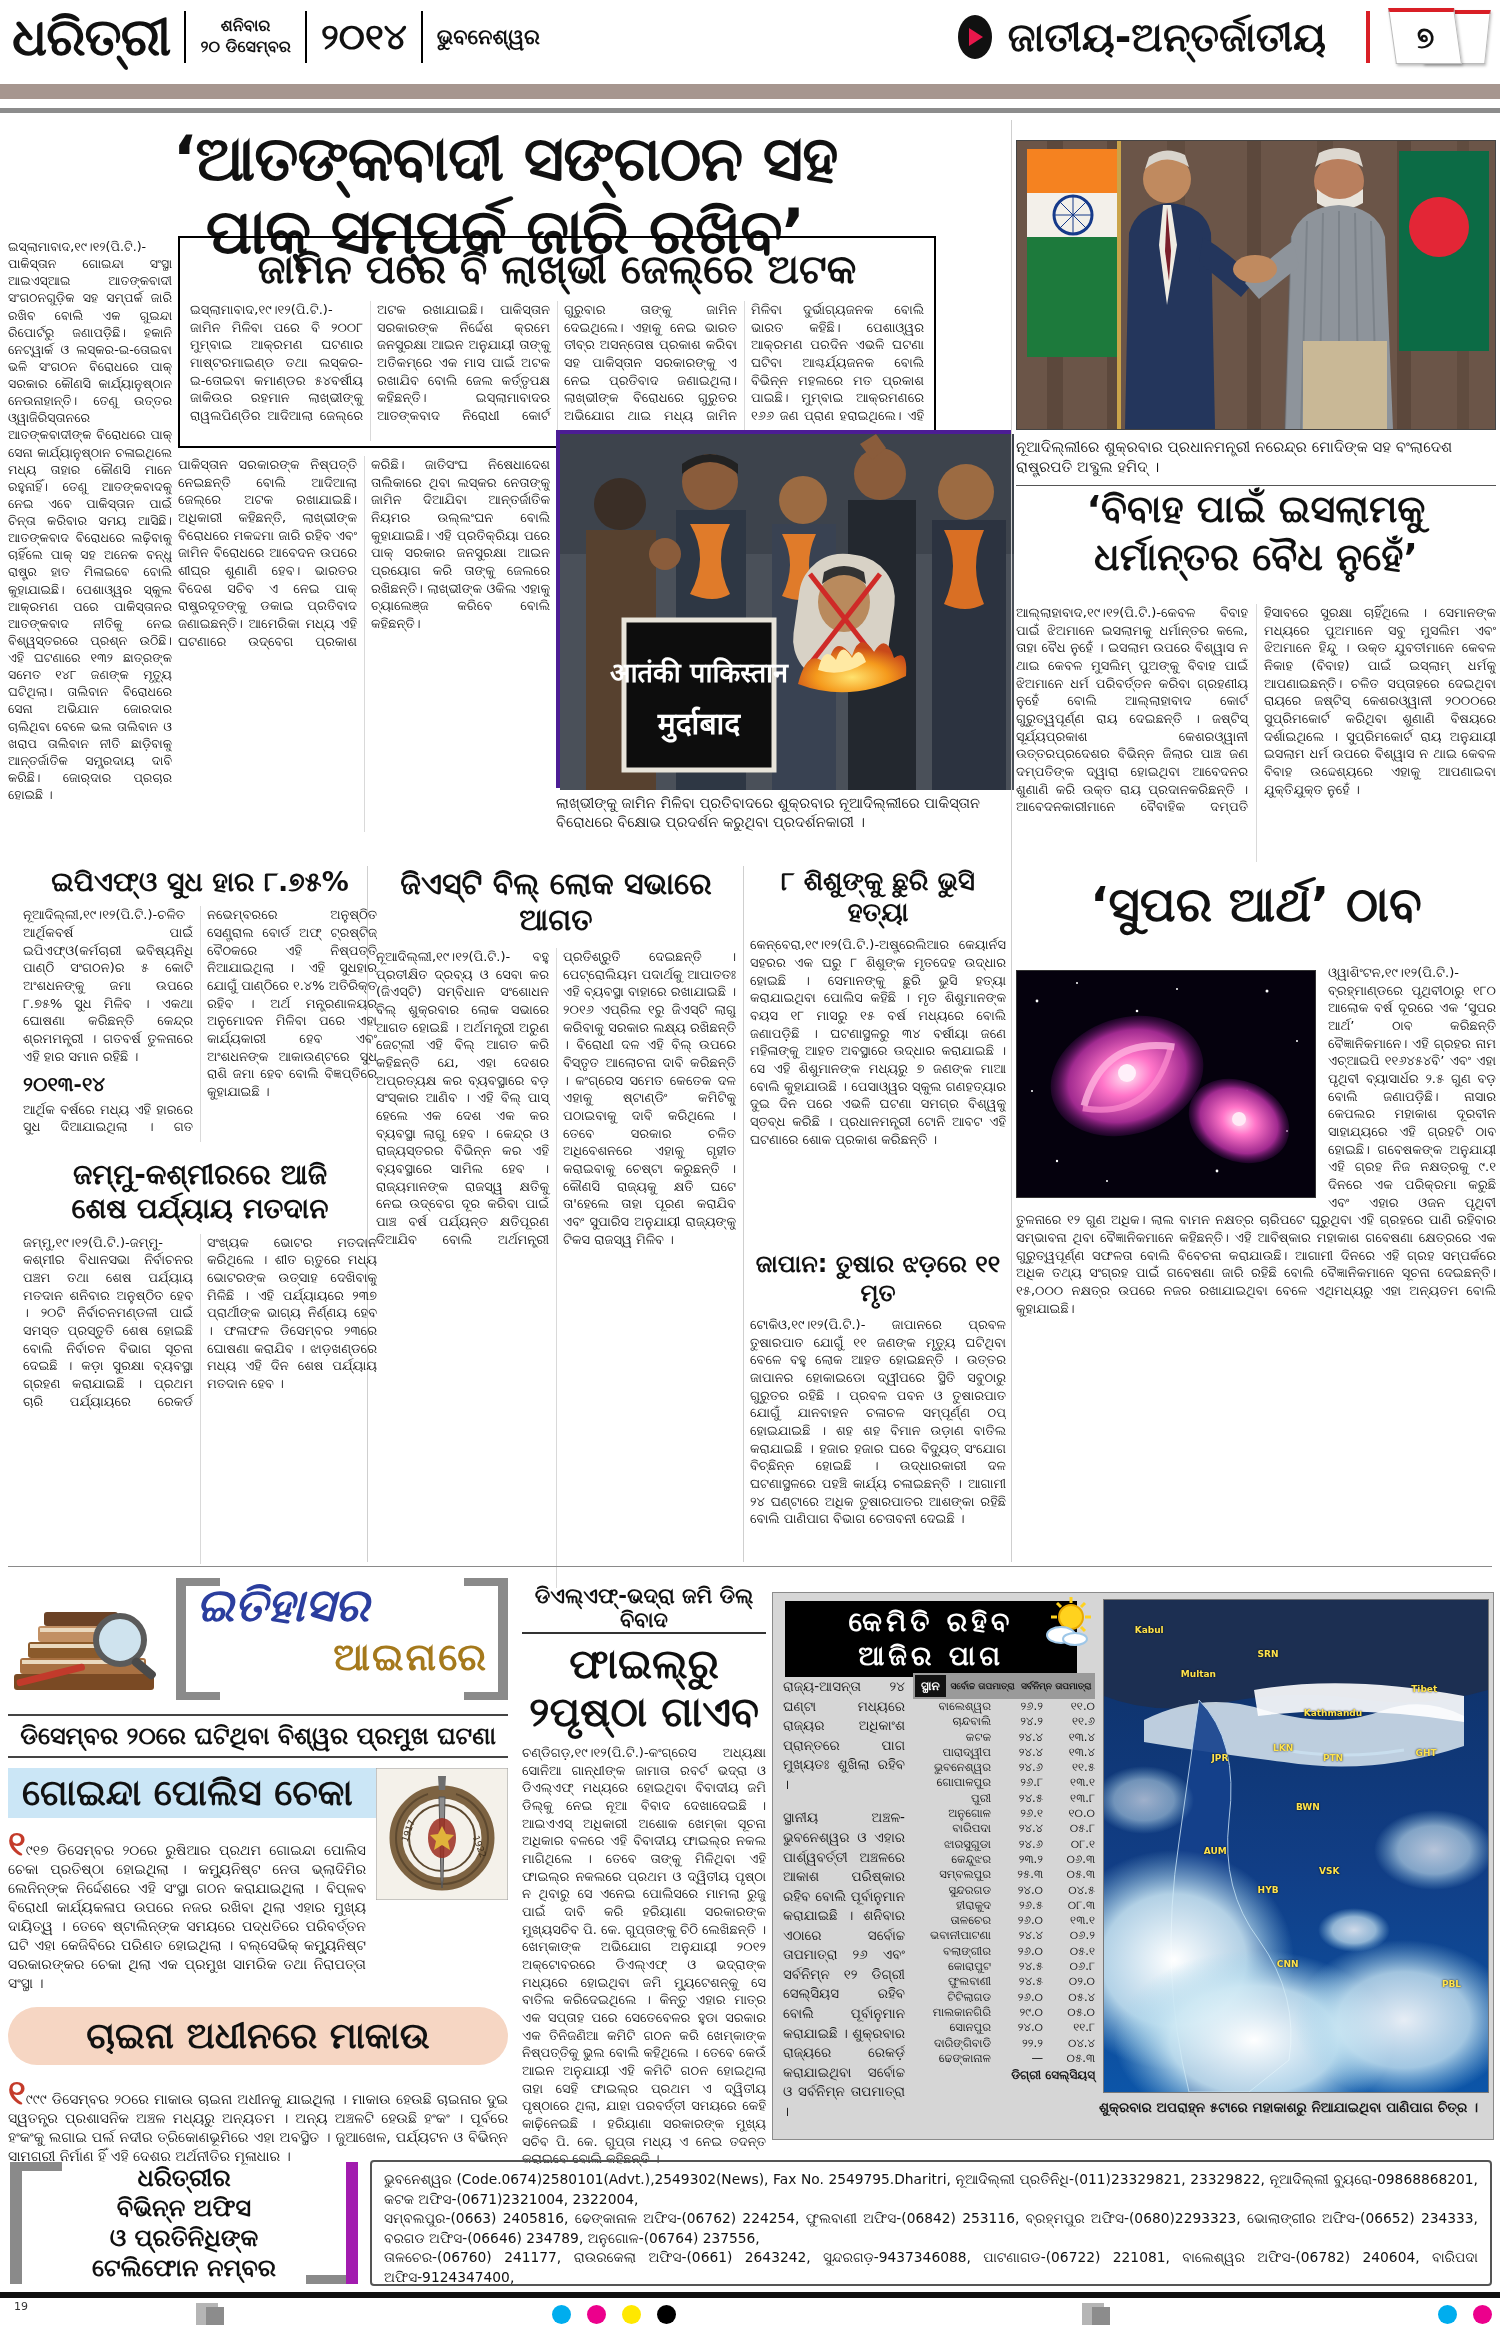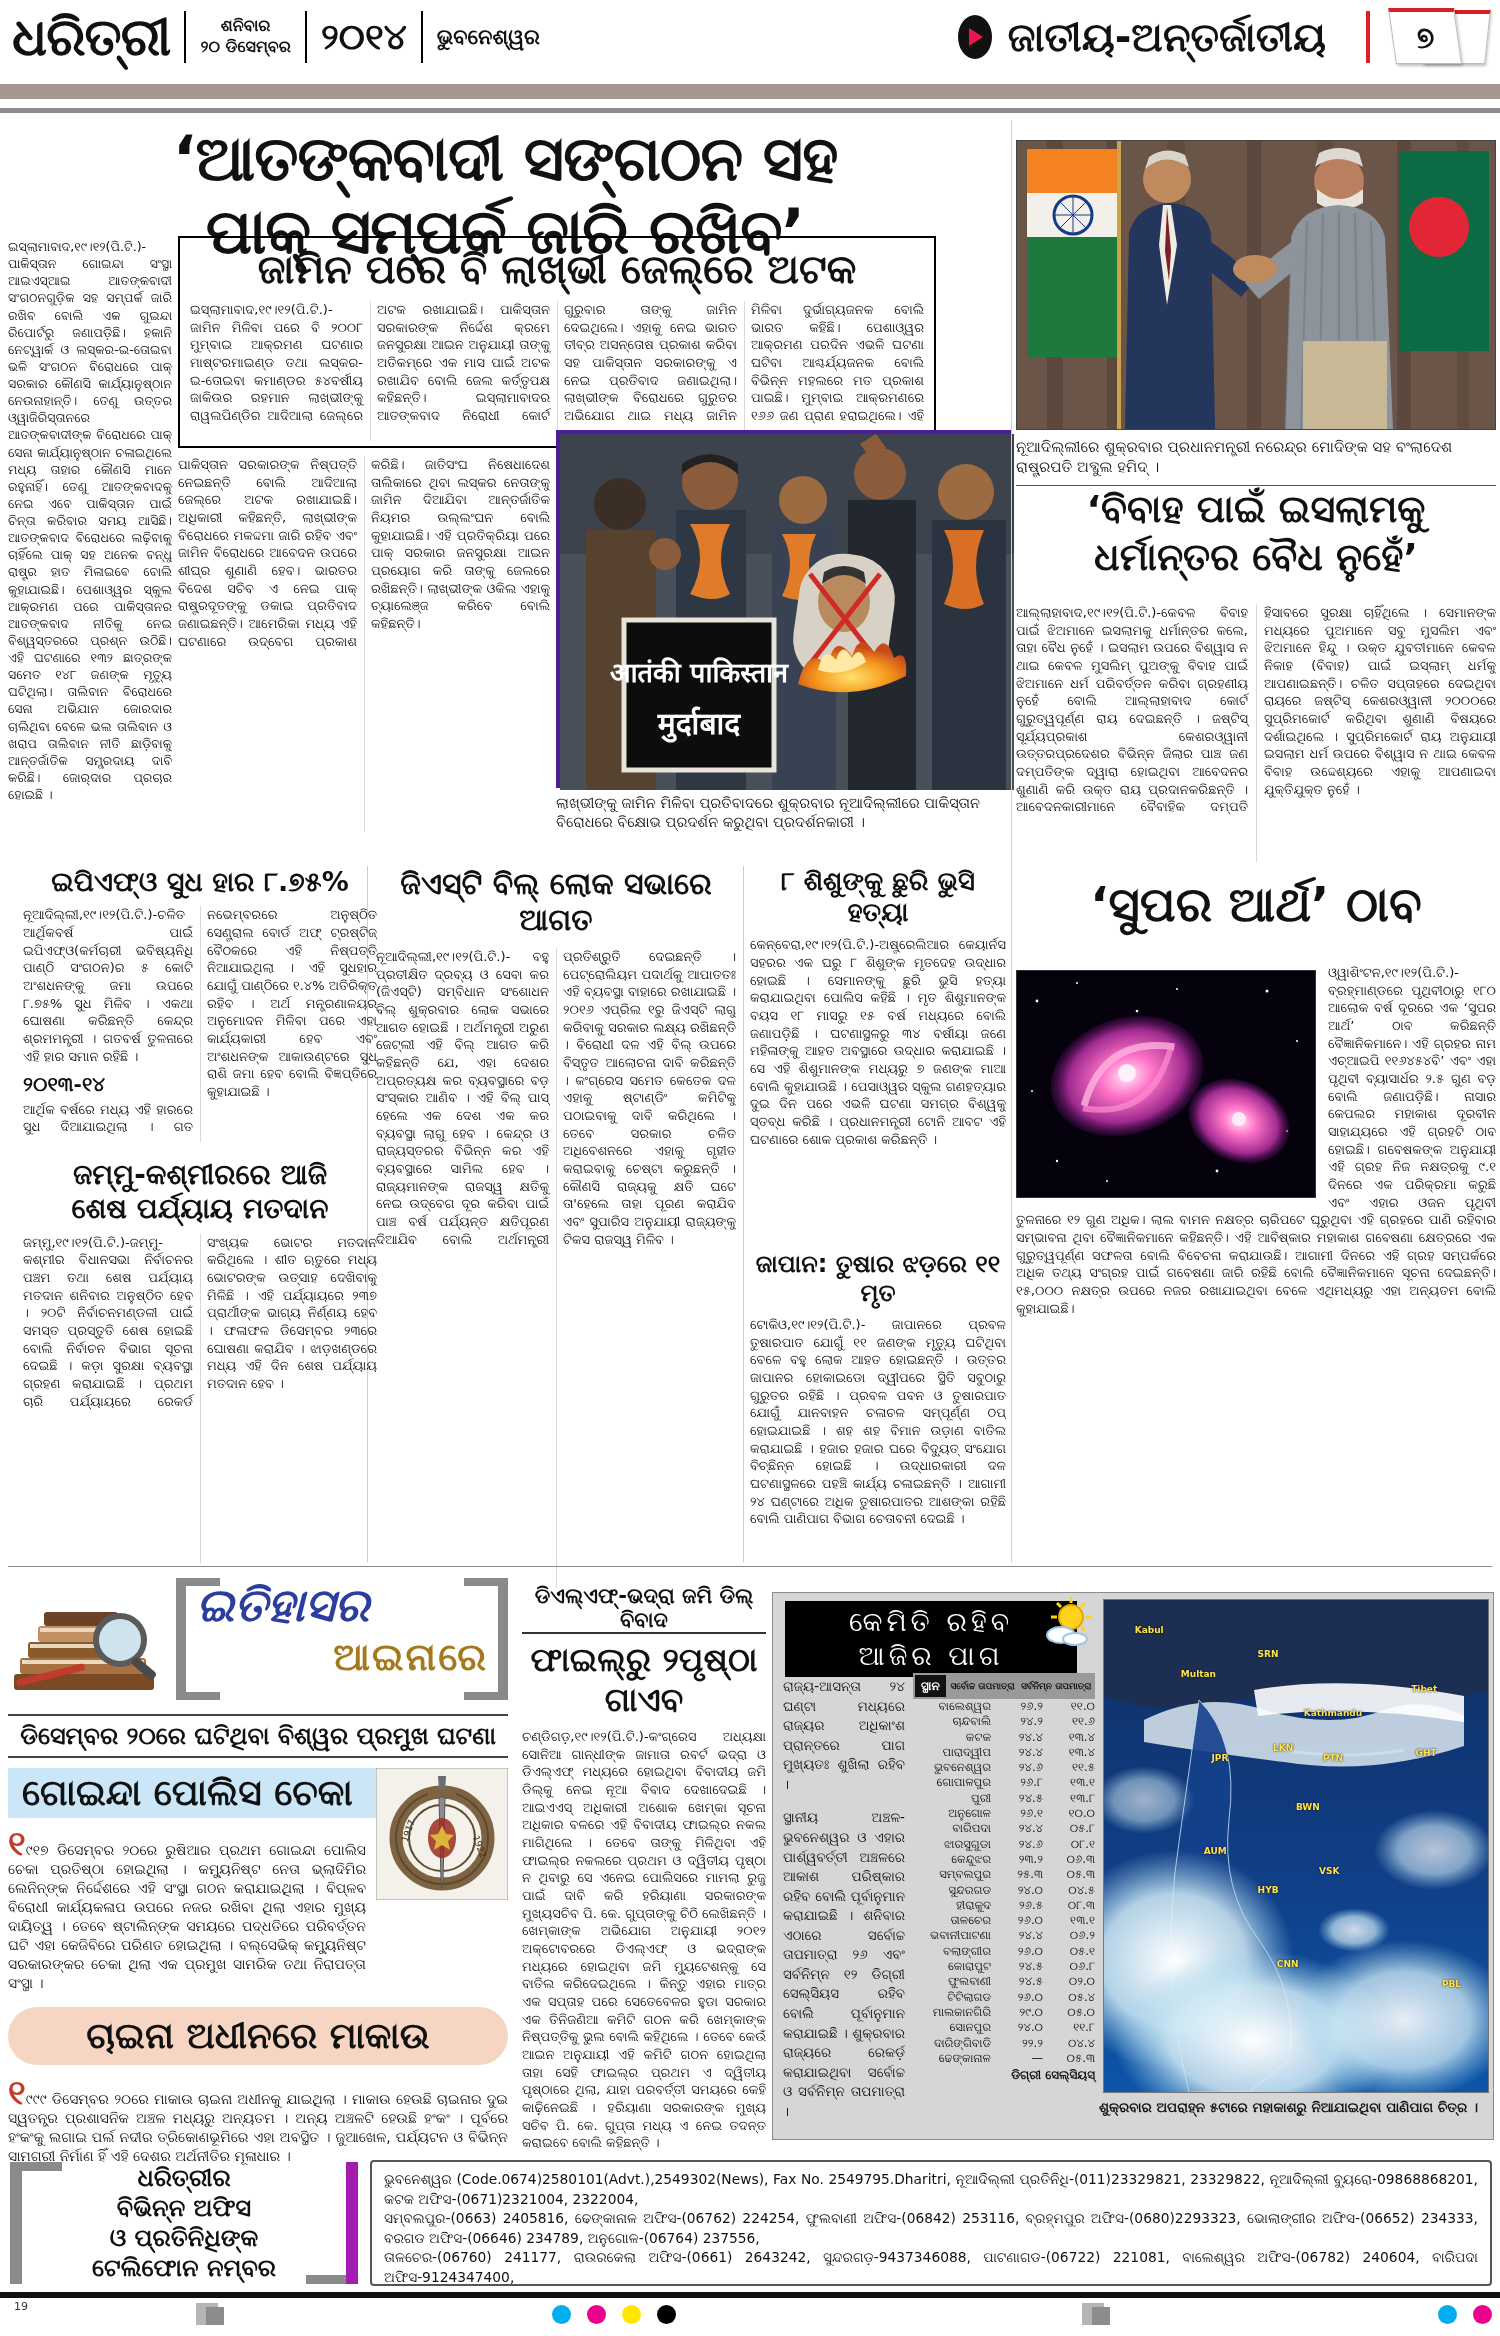--- a/index.html
+++ b/index.html
@@ -90,28 +90,28 @@
   .cheka-emblem { float:right; margin:0 0 4px 10px; }
   .cheka-head { background:#cbe6f6; font-size:36px; font-weight:800; padding:4px 14px; margin-bottom:8px; }
   .dropcap::first-letter { font-size:34px; font-weight:800; color:#c43b2a; line-height:1; }
   .macau { margin-top:14px; }
   .macau-head { background:#f6d6c3; border-radius:34px; text-align:center; font-size:36px;
                 font-weight:800; padding:8px 0; margin-bottom:10px; }
 
   
   .dlf { position:absolute; top:1584px; left:522px; width:244px; }
   .dlf-kicker { text-align:center; font-size:21px; font-weight:800; border-bottom:2px solid #333; }
-  .dlf-head { text-align:center; font-size:33px; font-weight:800; margin:6px 0 8px; }
+  .dlf-head { text-align:center; font-size:41px; font-weight:800; margin:6px 0 8px; }
   .dlf-body { height:442px; }
 
   
   .wx { position:absolute; top:1592px; left:772px; width:722px; height:548px;
         background:#d6d6d6; border:1px solid #8a8a8a; }
   .wx-title { position:absolute; top:8px; left:12px; width:292px; background:#000; color:#fff;
-              text-align:center; font-size:27px; font-weight:400; line-height:1.25; padding:4px 0; letter-spacing:4px; }
+              text-align:center; font-size:27px; font-weight:700; line-height:1.25; padding:4px 0; letter-spacing:4px; }
   .wx-icon { position:absolute; top:2px; left:268px; z-index:3; }
   .wx-text { position:absolute; top:84px; left:10px; width:122px; height:452px; font-size:13.5px;
              line-height:1.45; text-align:justify; overflow:hidden; }
   .wx-table { position:absolute; top:80px; left:140px; width:182px; }
   .wxt-head { display:flex; background:#9a9a9a; align-items:stretch; padding:2px; }
   .wxt-chip { background:#111; color:#fff; font-size:12px; font-weight:700; padding:4px 6px; align-self:center; }
   .wxt-h { flex:1; font-size:9px; font-weight:700; text-align:center; line-height:1.2; align-self:center; }
   .wxt-row { display:flex; font-size:11.6px; line-height:1.32; }
   .wxt-row span:first-child { flex:1.5; }
   .wxt-row span { flex:1; text-align:right; }

